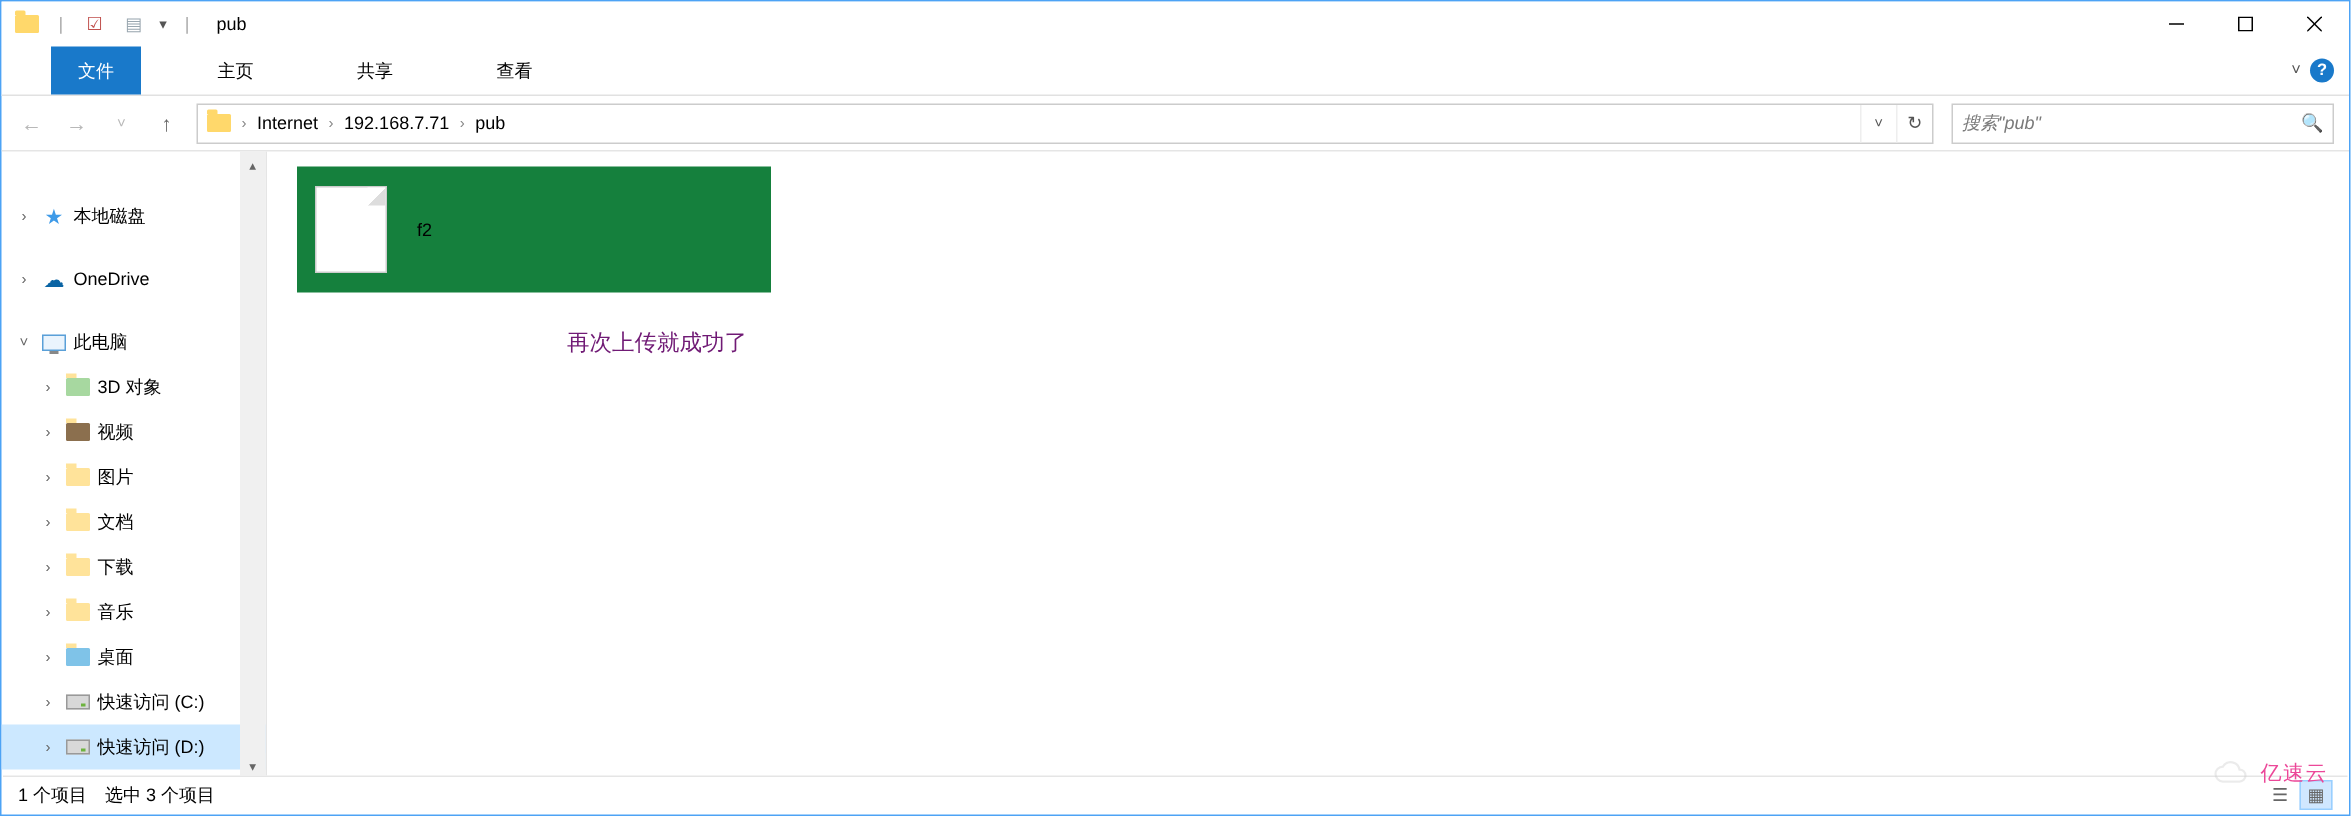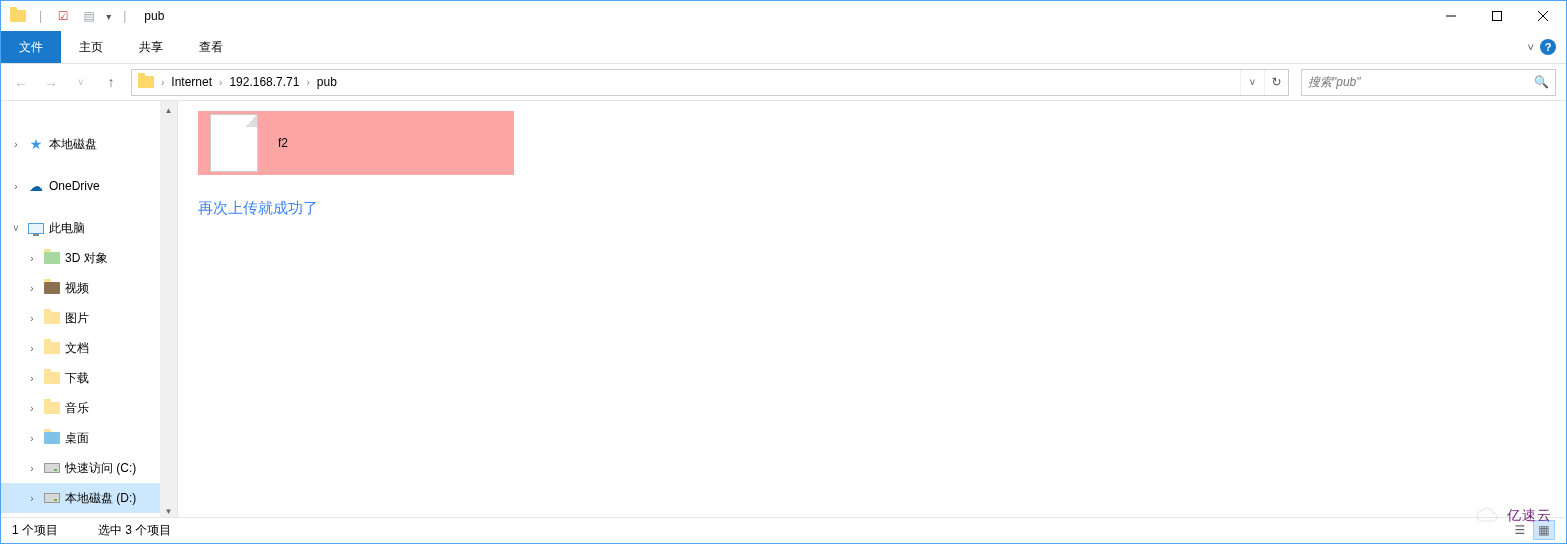--- a/index.html
+++ b/index.html
@@ -8,21 +8,21 @@
 
 .titlebar { height: 30px; display: flex; align-items: center; background: #fff; }
 .titlebar .qat { display: flex; align-items: center; gap: 8px; padding: 0 8px; }
 .qat-sep { color: #aaa; padding: 0 4px; }
 .titlebar .title { padding-left: 6px; font-size: 12px; }
 .titlebar .win-controls { margin-left: auto; display: flex; }
 .win-btn { width: 46px; height: 30px; display: flex; align-items: center; justify-content: center; }
 
 
 .ribbon { height: 33px; background: #fff; border-bottom: 1px solid #e1e1e1; display: flex; align-items: stretch; }
-.ribbon-tab { padding: 11px 18px; display: flex; align-items: center; font-size: 12px; cursor: default; }
+.ribbon-tab { padding: 11px 18px; display: flex; align-items: center; font-size: 12px; cursor: default; margin-left: 33px; }
 .ribbon-tab.file { background: #1979ca; color: #fff; }
 .ribbon-right { margin-left: auto; display: flex; align-items: center; padding-right: 10px; gap: 6px; color: #555; }
 
 
 .navbar { height: 37px; border-bottom: 1px solid #e5e5e5; display: flex; align-items: center; padding: 4px 10px 4px 8px; gap: 4px; }
 .nav-arrows { display: flex; align-items: center; gap: 6px; color: #555; }
 .nav-arrow { width: 24px; text-align: center; font-size: 14px; color: #666; }
 .nav-arrow.disabled { color: #b8b8b8; }
 .addrbox { flex: 1; height: 27px; border: 1px solid #ccc; display: flex; align-items: center; margin: 0 8px 0 4px; background: #fff; }
 .addrbox .crumb { padding: 0 6px; display: flex; align-items: center; height: 100%; gap: 4px; }
@@ -40,34 +40,34 @@
 .sb-btn { height: 17px; display: flex; align-items: center; justify-content: center; color: #666; font-size: 9px; background: #f0f0f0; }
 .sb-track { flex: 1; }
 .tree { font-size: 12px; }
 .tree-item { display: flex; align-items: center; height: 30px; padding-left: 8px; gap: 4px; }
 .tree-item .tw { width: 14px; text-align: center; color: #666; font-size: 10px; }
 .tree-item.depth2 { padding-left: 24px; }
 .tree-item.sel { background: #cce8ff; }
 .ic { width: 18px; height: 18px; display: inline-flex; align-items: center; justify-content: center; }
 
 .content { flex: 1; position: relative; padding: 10px 20px; }
-.file-tile { width: 316px; height: 64px; background: #fca5a5; display: flex; align-items: center; gap: 20px; padding: 8px 12px; }
+.file-tile { width: 316px; height: 84px; background: #15803d; display: flex; align-items: center; gap: 20px; padding: 8px 12px; }
 .file-tile .ficon { width: 48px; height: 58px; background: #fff; border: 1px solid #ccc; position: relative; }
 .file-tile .ficon::before { content: ""; position: absolute; top: 0; right: 0; width: 12px; height: 12px; background: linear-gradient(135deg, #fff 50%, #ddd 50%); }
 .file-tile .fname { font-size: 12px; }
-.annotation { color: #3b82f6; font-size: 15px; margin-top: 24px; }
-
-
-.statusbar { position: absolute; left: 1px; right: 1px; bottom: 1px; height: 25px; border-top: 1px solid #e5e5e5; display: flex; align-items: center; padding: 0 10px; font-size: 12px; background: #fff; gap: 28px; }
+.annotation { color: #701a75; font-size: 15px; margin-top: 24px; margin-left: 180px; }
+
+
+.statusbar { position: absolute; left: 1px; right: 1px; bottom: 1px; height: 25px; border-top: 1px solid #e5e5e5; display: flex; align-items: center; padding: 0 10px; font-size: 12px; background: #fff; }
 .statusbar .seg { padding-right: 12px; }
 .statusbar .views { margin-left: auto; display: flex; gap: 2px; }
 .view-btn { width: 22px; height: 20px; border: 1px solid transparent; display: flex; align-items: center; justify-content: center; color: #666; }
 .view-btn.active { background: #d0e7ff; border-color: #99cfff; }
 
-.watermark { position: absolute; right: 14px; bottom: 18px; color: #701a75; font-size: 14px; letter-spacing: 1px; display: flex; align-items: center; gap: 6px; }
+.watermark { position: absolute; right: 14px; bottom: 18px; color: #ec4899; font-size: 14px; letter-spacing: 1px; display: flex; align-items: center; gap: 6px; }
 .watermark svg { opacity: .4; }
 
 
 .folder-ic { width: 16px; height: 12px; background: #ffd86b; border-radius: 1px; position: relative; display: inline-block; }
 .folder-ic::before { content: ""; position: absolute; top: -3px; left: 0; width: 7px; height: 3px; background: #ffd86b; border-radius: 1px 1px 0 0; }
 .star-ic { color: #3e9ae8; font-size: 14px; }
 .cloud-ic { color: #0a64a4; font-size: 14px; }
 .pc-ic { width: 16px; height: 11px; border: 1px solid #5aa0d8; background: #eaf4fd; position: relative; display: inline-block; }
 .pc-ic::after { content: ""; position: absolute; left: 4px; right: 4px; bottom: -3px; height: 2px; background: #888; }
 .drive-ic { width: 16px; height: 10px; background: #d8d8d8; border: 1px solid #999; display: inline-block; position: relative; }
@@ -231,21 +231,21 @@
         <span class="ic">
             <span class="drive-ic"></span>
           </span>
         <span>快速访问 (C:)</span>
       </div>
       <div class="tree-item depth2 sel">
         <span class="tw">›</span>
         <span class="ic">
             <span class="drive-ic"></span>
           </span>
-        <span>本地磁盘 (D:)</span>
+        <span>快速访问 (D:)</span>
       </div>
     </div>
     <div class="sidebar-scroll">
       <div class="sb-btn">▴</div>
       <div class="sb-track"></div>
       <div class="sb-btn">▾</div>
     </div>
   </div>
 
   <div class="content">

